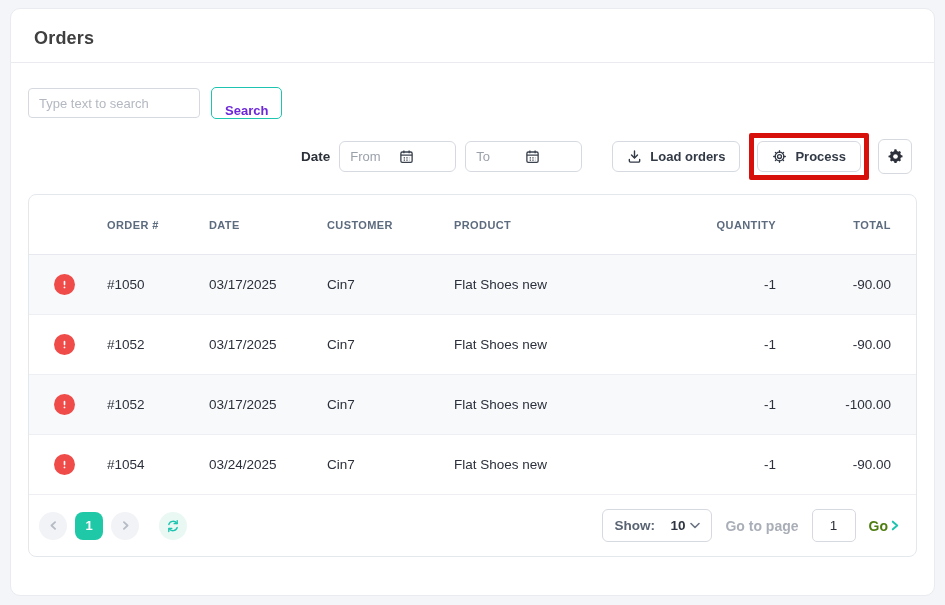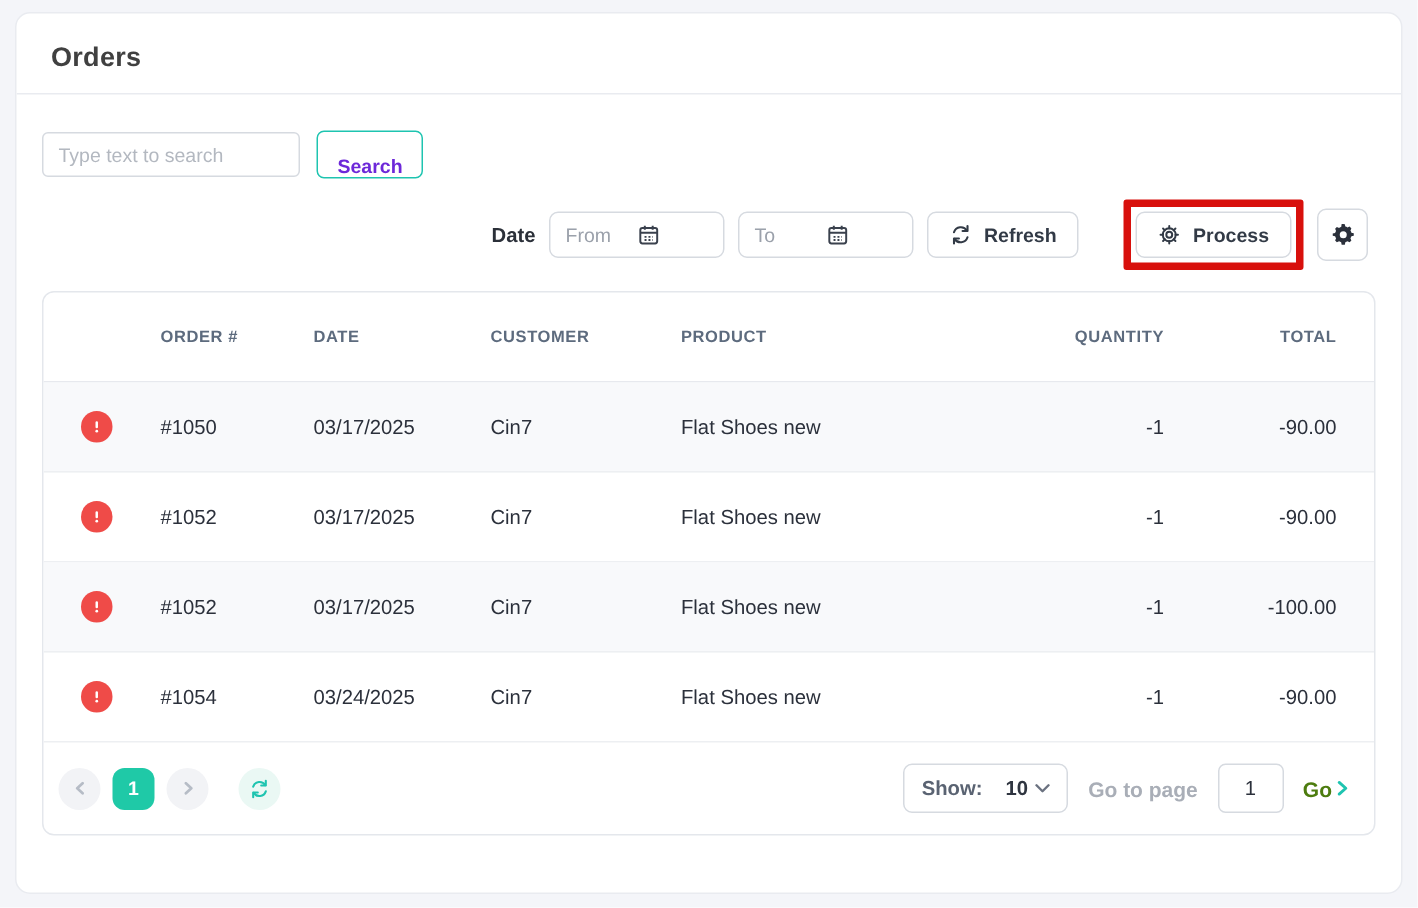--- a/index.html
+++ b/index.html
@@ -144,34 +144,33 @@
           <rect x="2" y="3.2" width="12" height="11" rx="1.5"></rect>
           <line x1="2" y1="6.6" x2="14" y2="6.6"></line>
           <line x1="5.2" y1="1.6" x2="5.2" y2="4.4"></line>
           <line x1="10.8" y1="1.6" x2="10.8" y2="4.4"></line>
           <line x1="5" y1="9.5" x2="11" y2="9.5" stroke-dasharray="1.4 1.4"></line>
           <line x1="5" y1="11.8" x2="11" y2="11.8" stroke-dasharray="1.4 1.4"></line>
         </svg>
       </span>
     </div>
 
+
+    <span class="gap-lg"></span>
+
     <button class="btn">
       <span>
         <svg width="15" height="15" viewBox="0 0 16 16" fill="none" stroke="#323a46" stroke-width="1.5" stroke-linecap="round" stroke-linejoin="round">
-          <path d="M3.2 6.2a5.1 5.1 0 0 1 9.2-1.1"></path>
-          <polyline points="12.8,1.8 12.8,5.3 9.3,5.3"></polyline>
-          <path d="M12.8 9.8a5.1 5.1 0 0 1-9.2 1.1"></path>
-          <polyline points="3.2,14.2 3.2,10.7 6.7,10.7"></polyline>
+          <line x1="8" y1="2" x2="8" y2="9.2"></line>
+          <polyline points="4.8,6.4 8,9.6 11.2,6.4"></polyline>
+          <path d="M2.5 11.2v1.6a1.2 1.2 0 0 0 1.2 1.2h8.6a1.2 1.2 0 0 0 1.2-1.2v-1.6"></path>
         </svg>
       </span>
-      <span>Refresh</span>
+      <span>Load orders</span>
     </button>
-
-    <span class="gap-lg"></span>
-
 
     <div class="process-annotation">
       <button class="btn">
         <span>
           <svg width="15" height="15" viewBox="0 0 16 16" fill="none" stroke="#323a46" stroke-width="1.4" stroke-linecap="round">
             <circle cx="8" cy="8" r="2.1"></circle>
             <path d="M8 1.8v1.8M8 12.4v1.8M1.8 8h1.8M12.4 8h1.8M3.6 3.6l1.3 1.3M11.1 11.1l1.3 1.3M12.4 3.6l-1.3 1.3M4.9 11.1l-1.3 1.3"></path>
             <circle cx="8" cy="8" r="4.6"></circle>
           </svg>
         </span>

